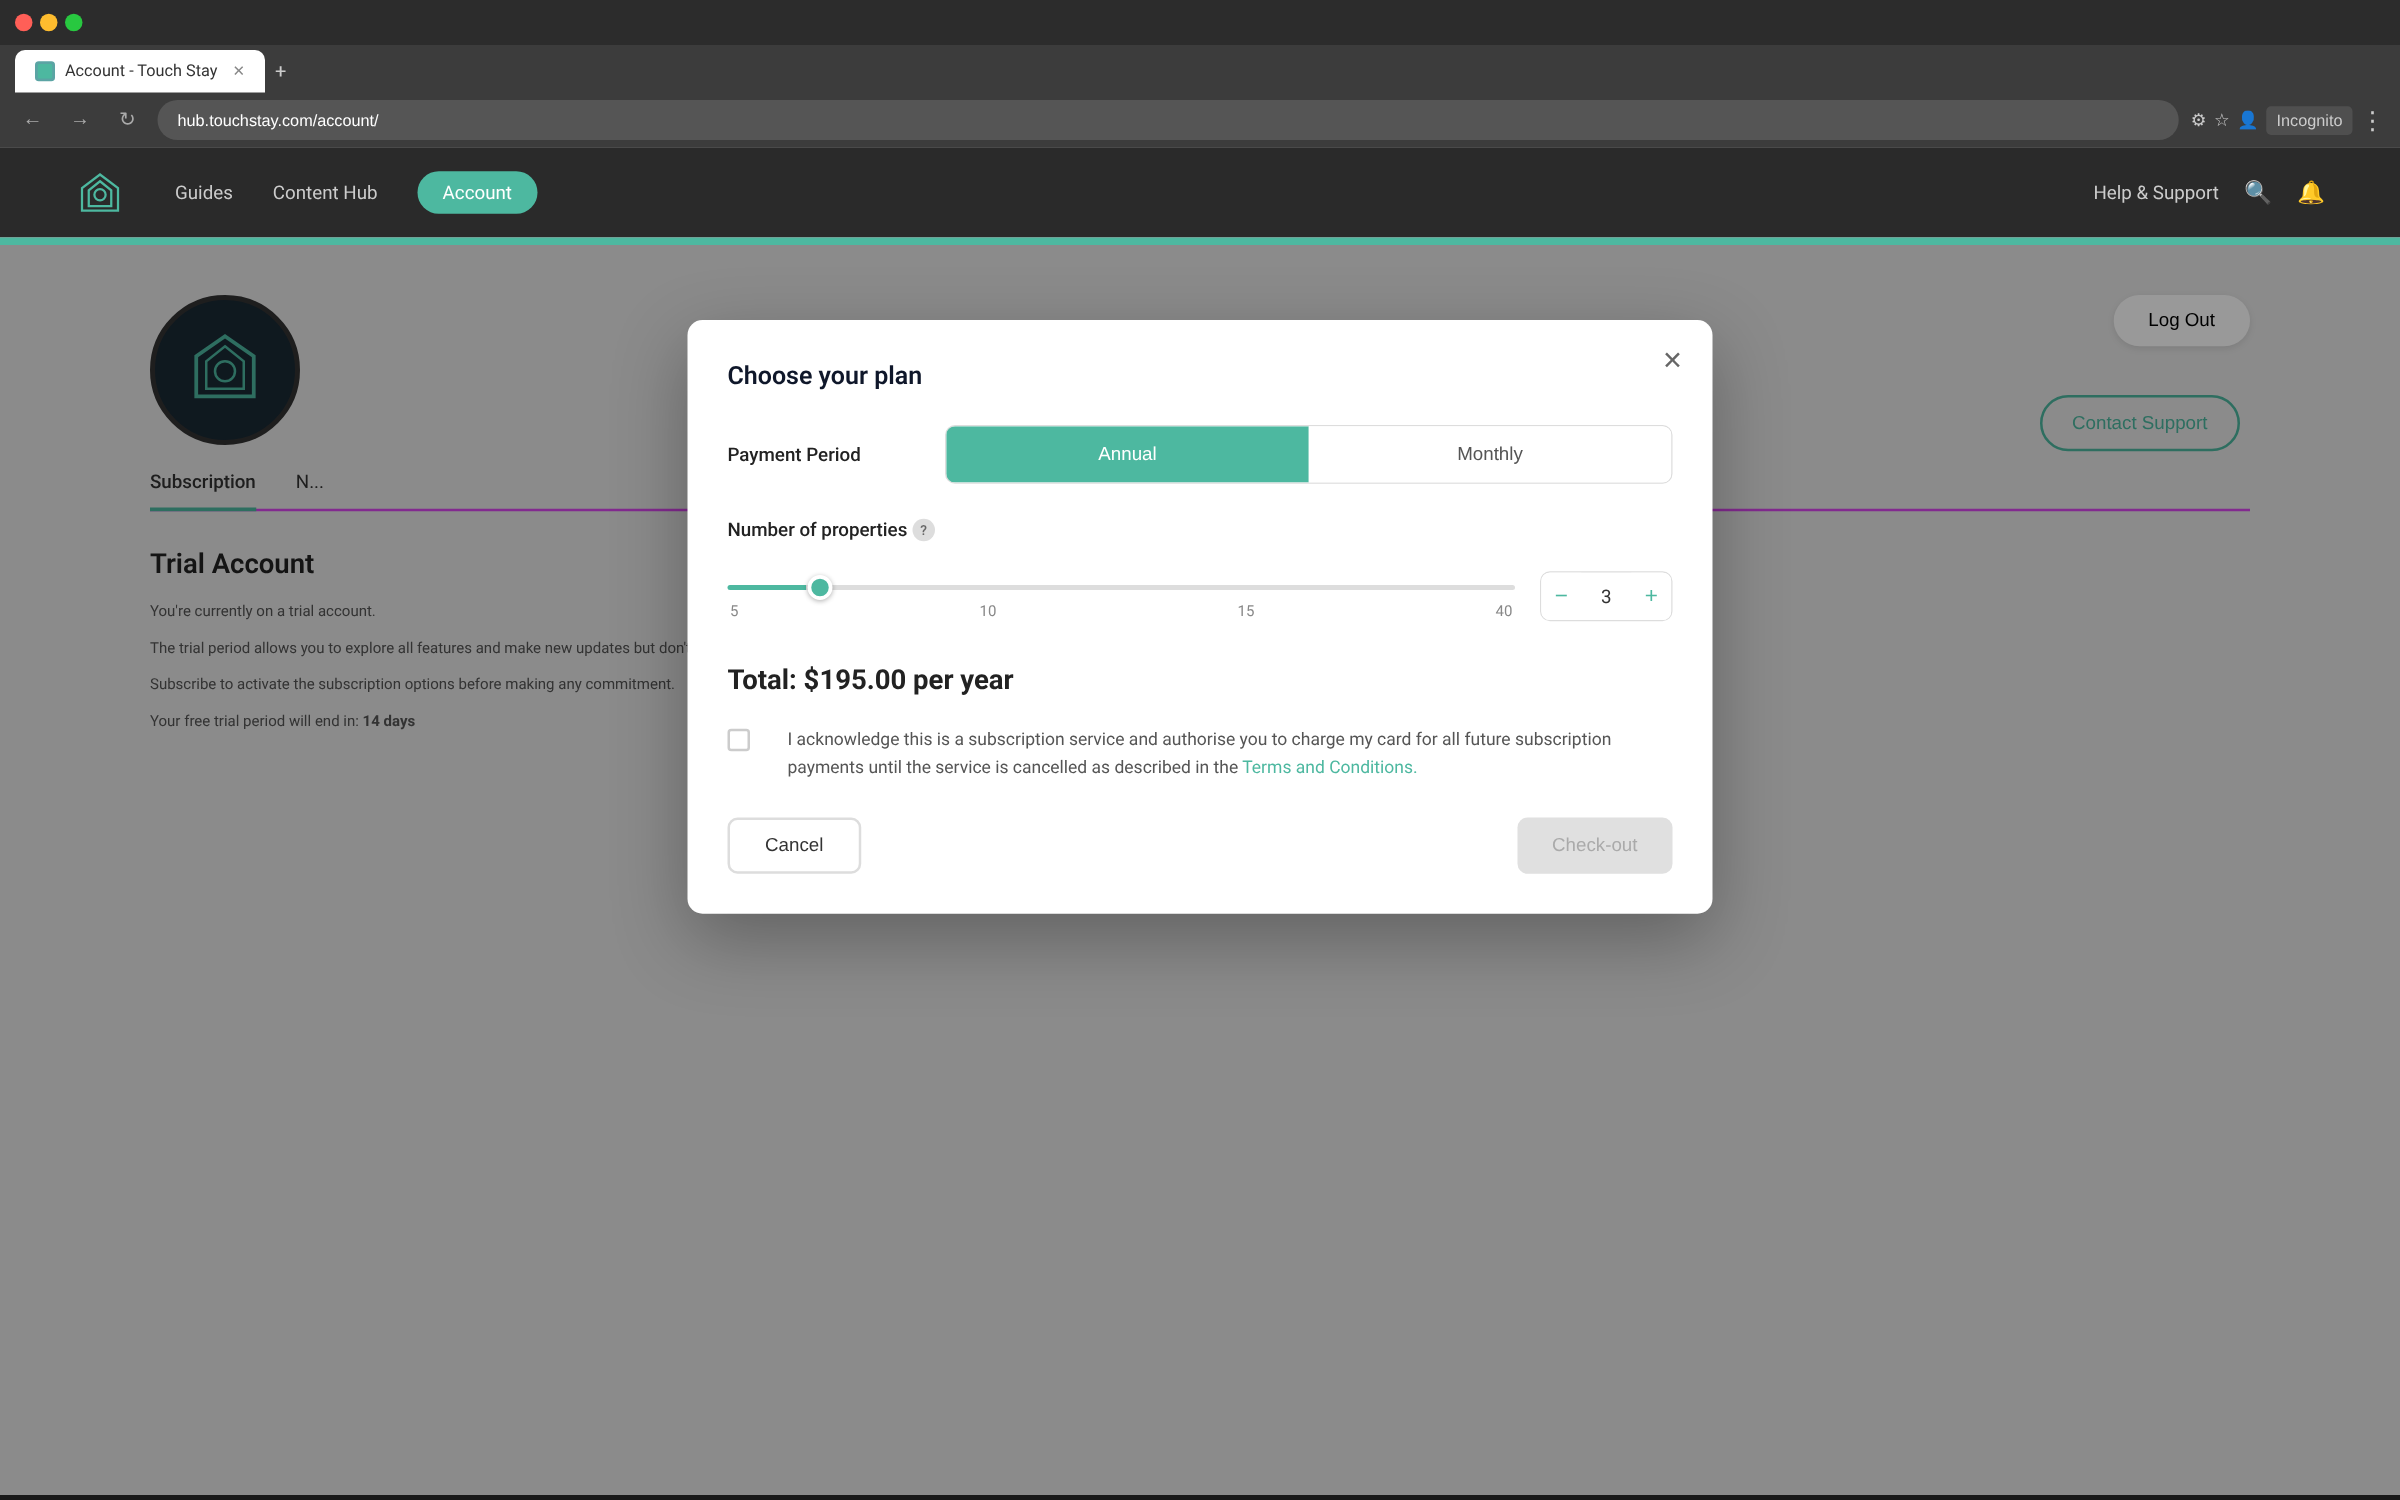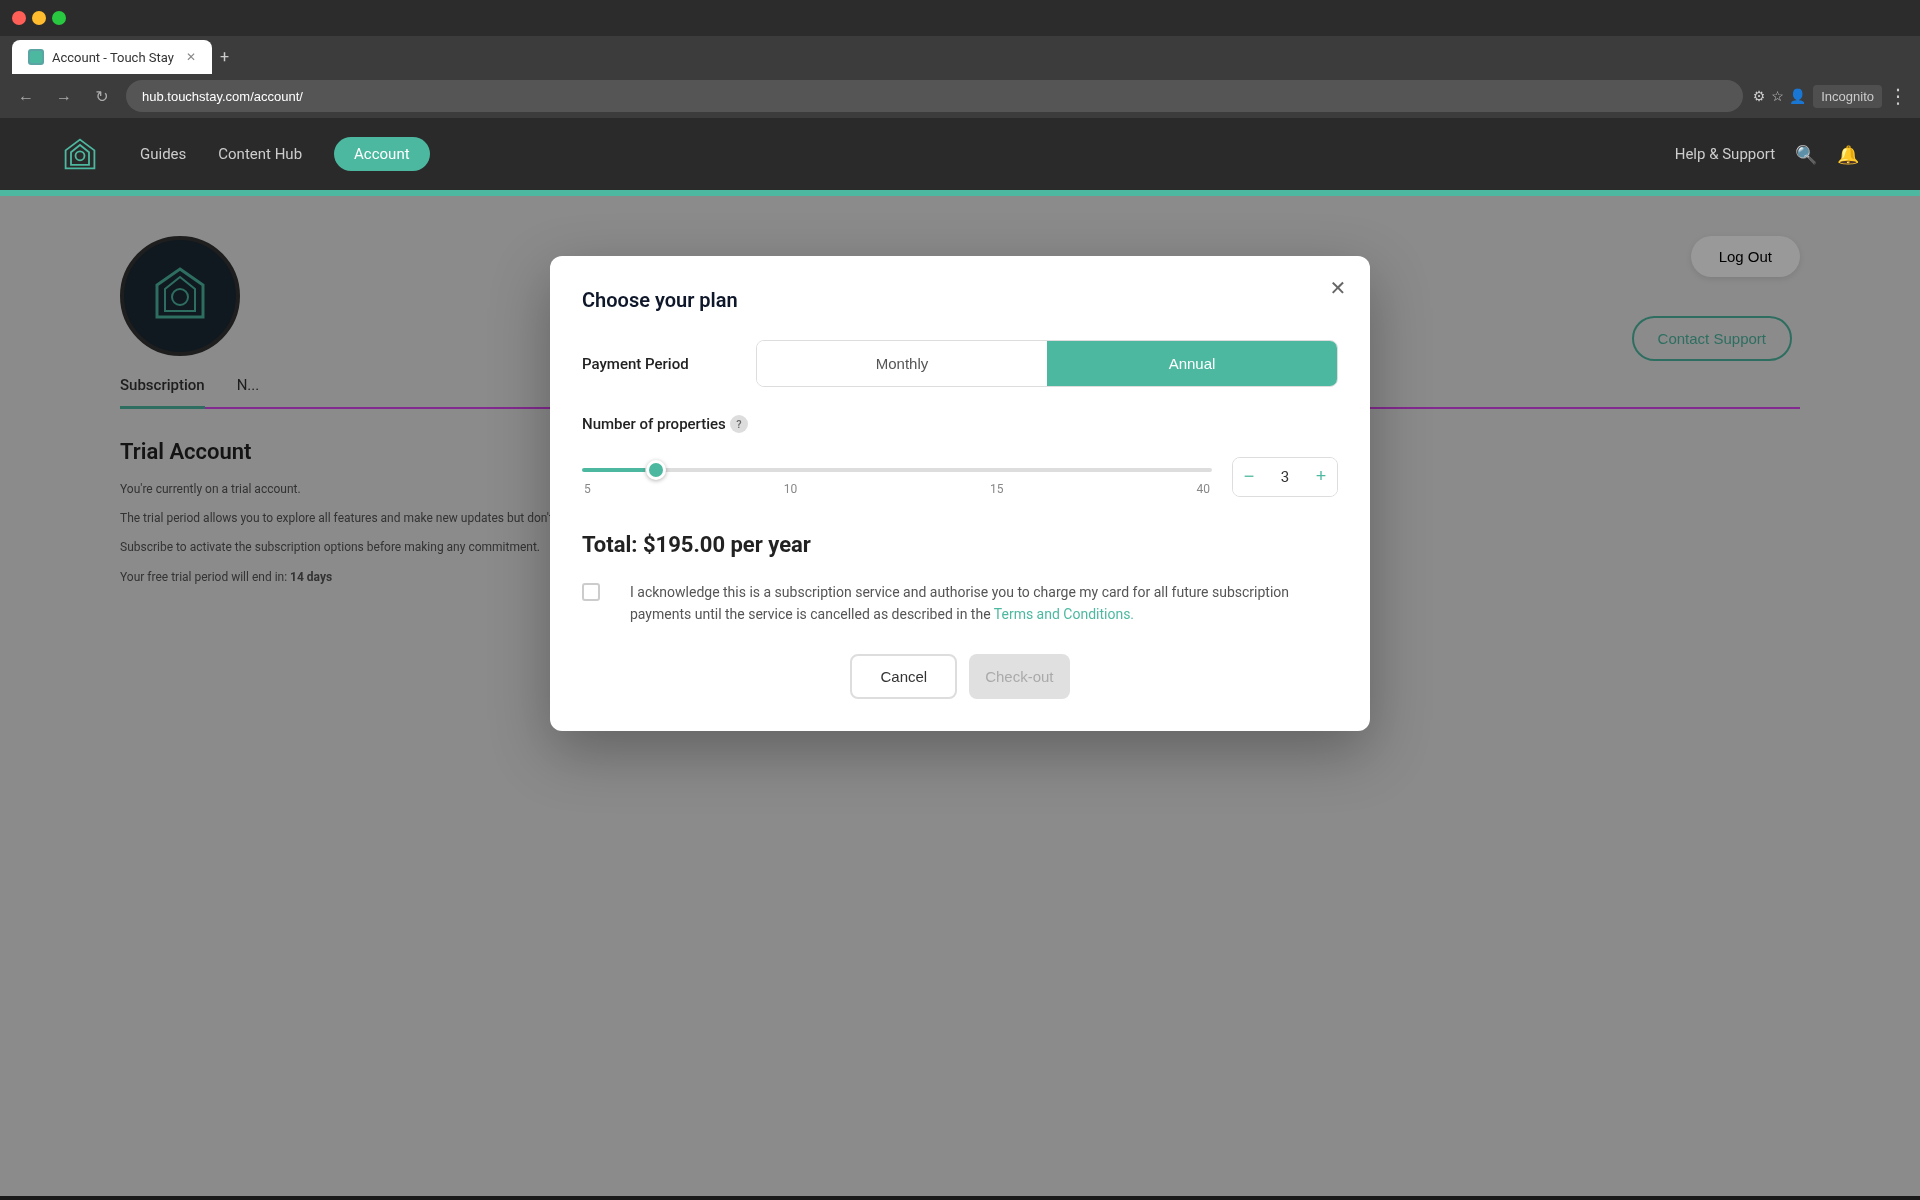--- a/index.html
+++ b/index.html
@@ -93,23 +93,23 @@
     .total-row { margin-bottom: 24px; }
     .total-text { font-size: 22px; font-weight: 700; color: #222; }
 
     
     .ack-row { display: flex; align-items: flex-start; gap: 30px; margin-bottom: 28px; }
     .ack-checkbox { width: 18px; height: 18px; border: 2px solid #ccc; border-radius: 3px; cursor: pointer; flex-shrink: 0; margin-top: 2px; background: white; }
     .ack-text { font-size: 14px; color: #555; line-height: 1.6; }
     .ack-link { color: #4db8a0; text-decoration: none; cursor: pointer; }
 
     
-    .dialog-buttons { display: flex; justify-content: center; gap: 12px; }
+    .dialog-buttons { display: flex; justify-content: space-between; gap: 12px; }
     .cancel-btn { background: white; border: 2px solid #ddd; border-radius: 8px; padding: 12px 28px; font-size: 15px; color: #333; cursor: pointer; font-weight: 500; }
-    .checkout-btn { background: #e0e0e0; border: none; border-radius: 8px; padding: 12px 16px; font-size: 15px; color: #aaa; cursor: not-allowed; font-weight: 500; }
+    .checkout-btn { background: #e0e0e0; border: none; border-radius: 8px; padding: 12px 28px; font-size: 15px; color: #aaa; cursor: not-allowed; font-weight: 500; }
   </style>
 </head>
 <body>
 
 <div class="browser-chrome">
   <div class="browser-titlebar">
     <div class="browser-dots">
       <div class="browser-dot dot-red"></div>
       <div class="browser-dot dot-yellow"></div>
       <div class="browser-dot dot-green"></div>
@@ -204,22 +204,22 @@
   <div class="overlay"></div>
 
   <div class="dialog-backdrop">
     <div class="dialog" role="dialog">
       <div class="dialog-title">Choose your plan</div>
       <button class="dialog-close">✕</button>
 
       <div class="payment-period-row">
         <div class="payment-period-label">Payment Period</div>
         <div class="toggle-group">
+          <button class="toggle-option toggle-option-active">Annual</button>
           <button class="toggle-option">Monthly</button>
-          <button class="toggle-option toggle-option-active">Annual</button>
         </div>
       </div>
 
       <div class="properties-row">
         <div class="properties-label">
           <span>Number of properties</span>
           <div class="help-icon">?</div>
         </div>
         <div class="slider-container">
           <div class="slider-wrapper">

